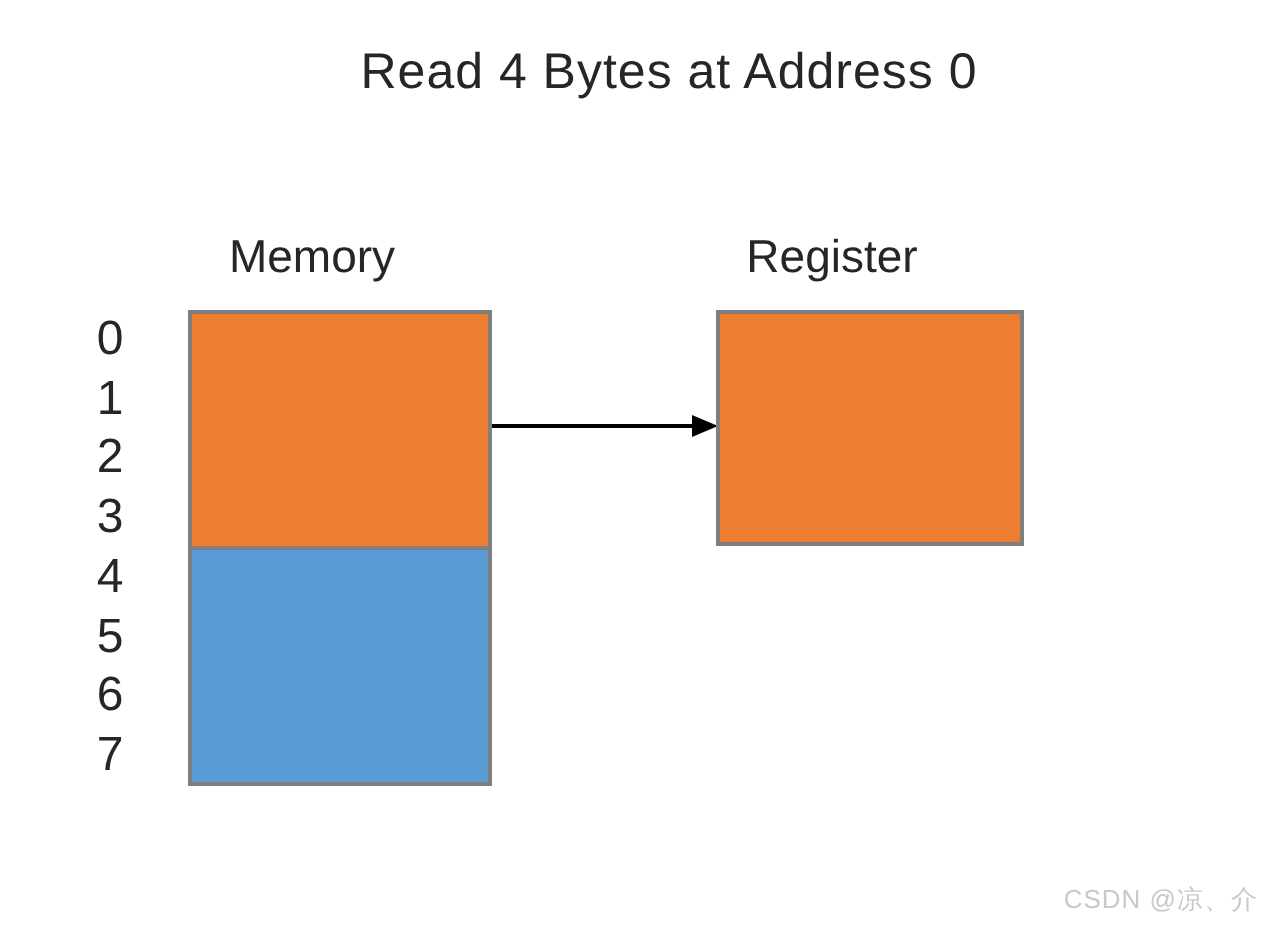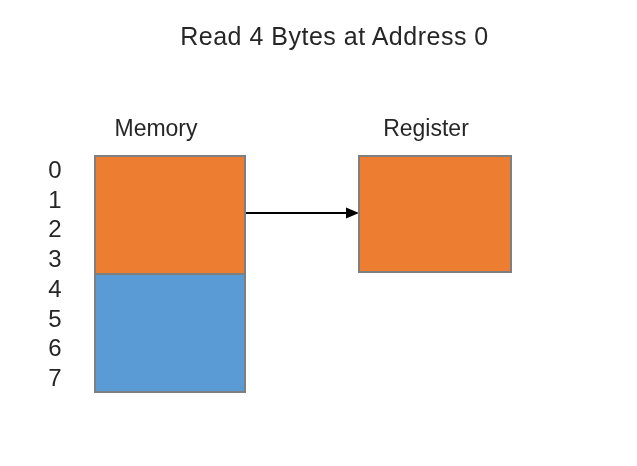--- a/index.html
+++ b/index.html
@@ -29,21 +29,21 @@
   .col-label {
     position: absolute;
     top: 113px;
     font-size: 23px;
     font-weight: 300;
     color: var(--color-titleText, #262626);
     text-align: center;
     line-height: 30px;
   }
   .memory-label { left: 80px; width: 152px; }
-  .register-label { left: 350px; width: 152px; text-align: center; }
+  .register-label { left: 340px; width: 152px; text-align: center; }
 
   .addresses {
     position: absolute;
     left: 38px;
     top: 155px;
     width: 34px;
     height: 238px;
     display: flex;
     flex-direction: column;
   }
@@ -130,14 +130,15 @@
     <div class="mem-rest"></div>
   </div>
 
   <svg class="arrow" width="114" height="16" viewBox="0 0 114 16" aria-hidden="true">
     <line x1="0" y1="8" x2="101" y2="8" stroke="#000000" stroke-width="2"></line>
     <polygon points="113,8 100,2.5 100,13.5" fill="#000000"></polygon>
   </svg>
 
   <div class="register-block"></div>
 
+  <div class="watermark">CSDN @凉、介</div>
 
 </div>
 
 </body></html>

